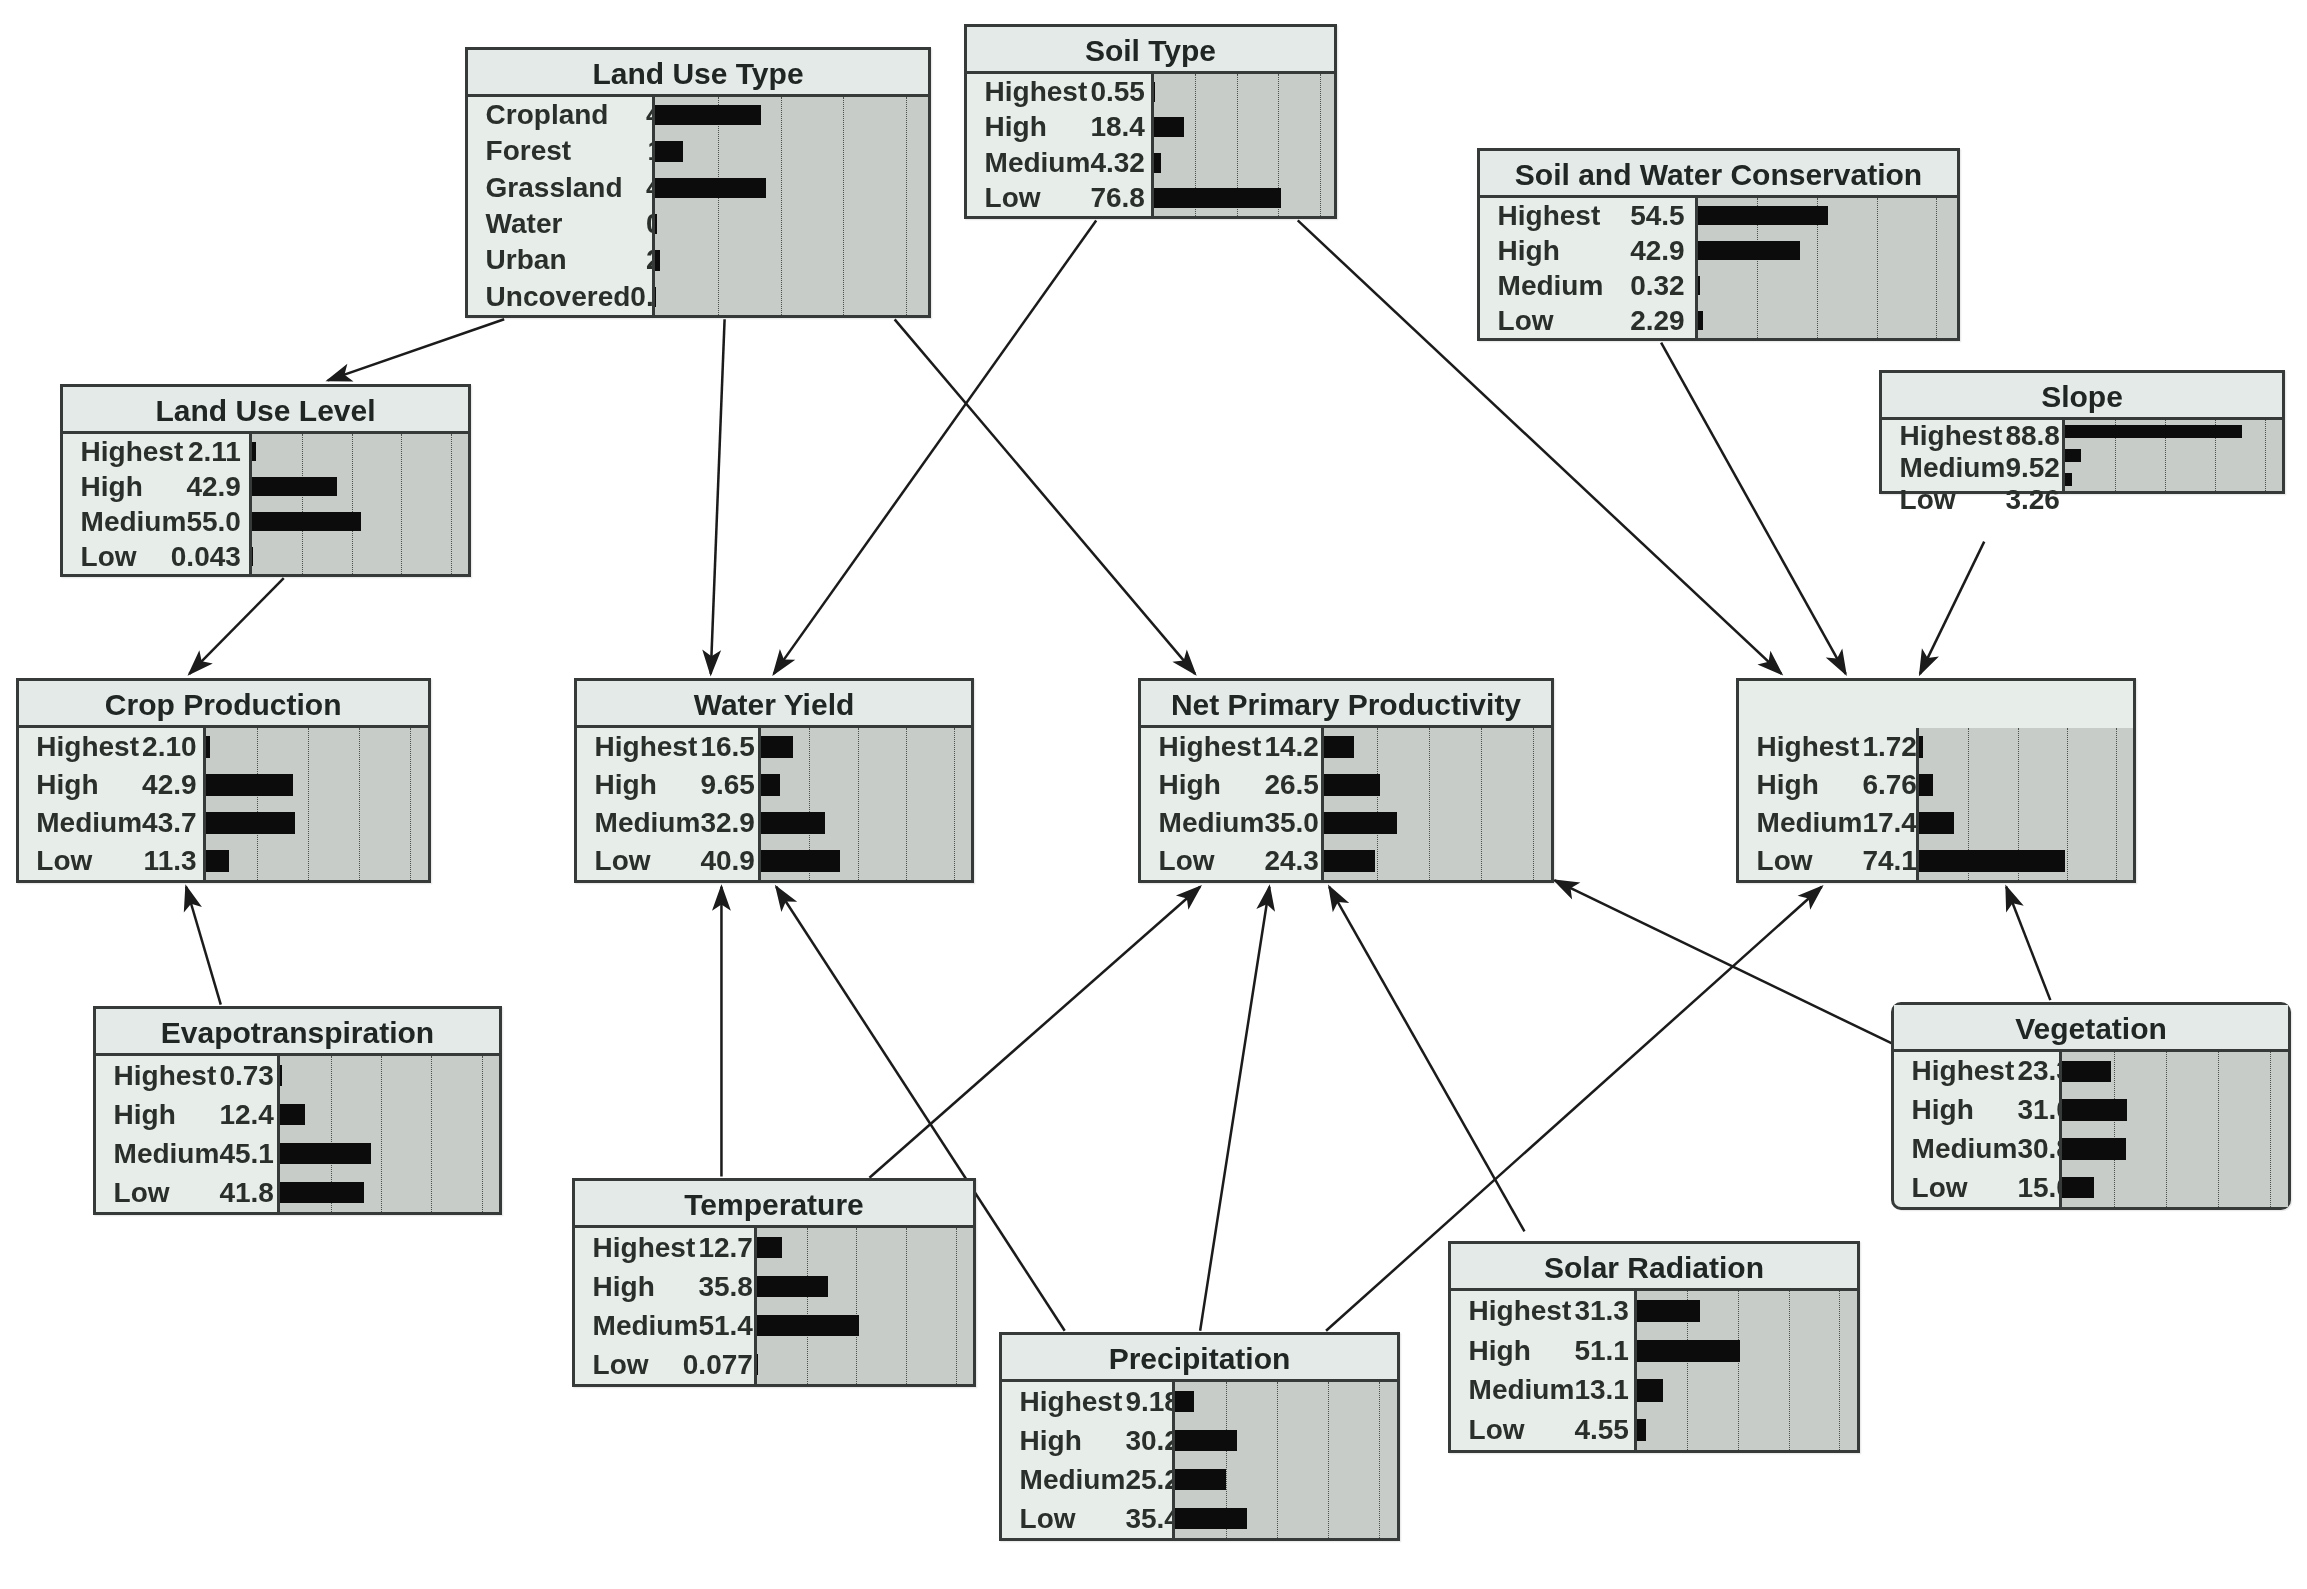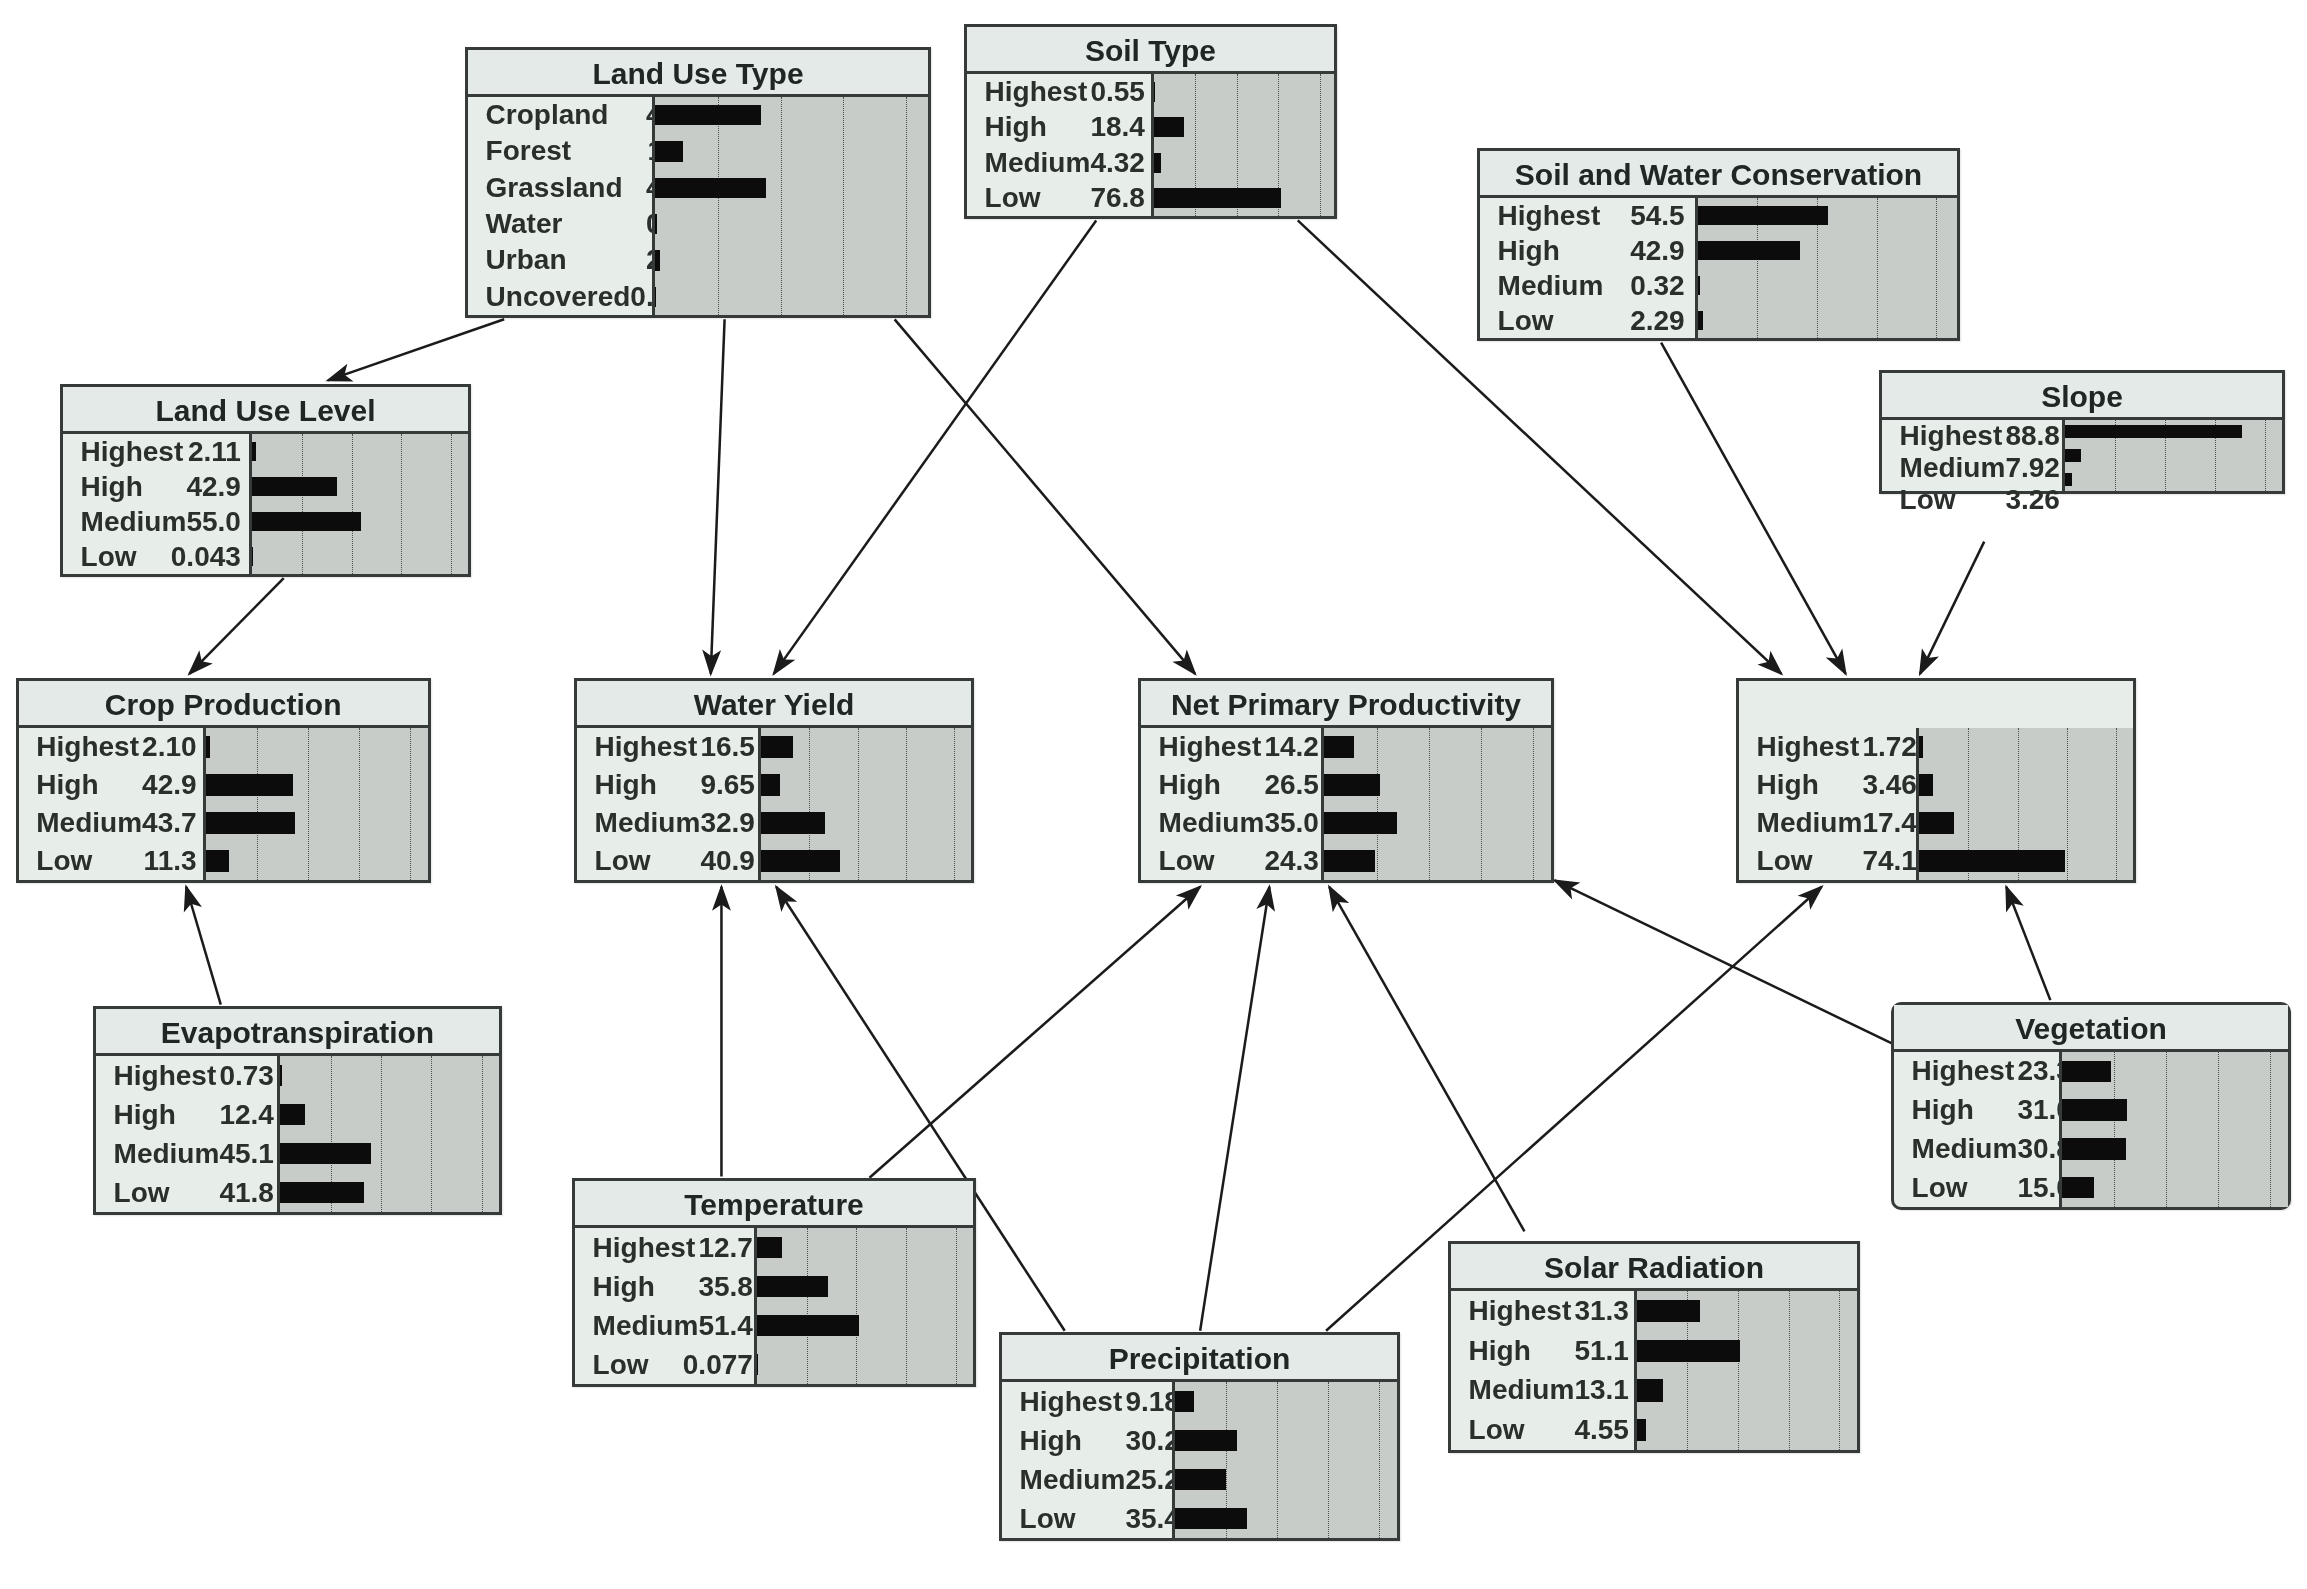--- a/index.html
+++ b/index.html
@@ -201,21 +201,21 @@
       <div class="node" style="left: 1879px; top: 370px; width: 406px; height: 124px;">
         <div class="node-title">Slope</div>
         <div class="node-body">
           <div class="states-col" style="width: 45%; grid-template-rows: repeat(3, 1fr);">
             <div class="state-row">
               <span class="state-label">Highest</span>
               <span class="state-value">88.8</span>
             </div>
             <div class="state-row">
               <span class="state-label">Medium</span>
-              <span class="state-value">7.92</span>
+              <span class="state-value">9.52</span>
             </div>
             <div class="state-row">
               <span class="state-label">Low</span>
               <span class="state-value">3.26</span>
             </div>
           </div>
           <div class="bars-panel" style="width: 55%;">
             <div class="gridline" style="left: 23%;"></div>
             <div class="gridline" style="left: 46%;"></div>
             <div class="gridline" style="left: 69%;"></div>
@@ -408,21 +408,21 @@
       </div>
       <div class="node" style="left: 1736px; top: 678px; width: 400px; height: 205px;">
         <div class="node-body">
           <div class="states-col" style="width: 45%; grid-template-rows: repeat(4, 1fr);">
             <div class="state-row">
               <span class="state-label">Highest</span>
               <span class="state-value">1.72</span>
             </div>
             <div class="state-row">
               <span class="state-label">High</span>
-              <span class="state-value">3.46</span>
+              <span class="state-value">6.76</span>
             </div>
             <div class="state-row">
               <span class="state-label">Medium</span>
               <span class="state-value">17.4</span>
             </div>
             <div class="state-row">
               <span class="state-label">Low</span>
               <span class="state-value">74.1</span>
             </div>
           </div>

